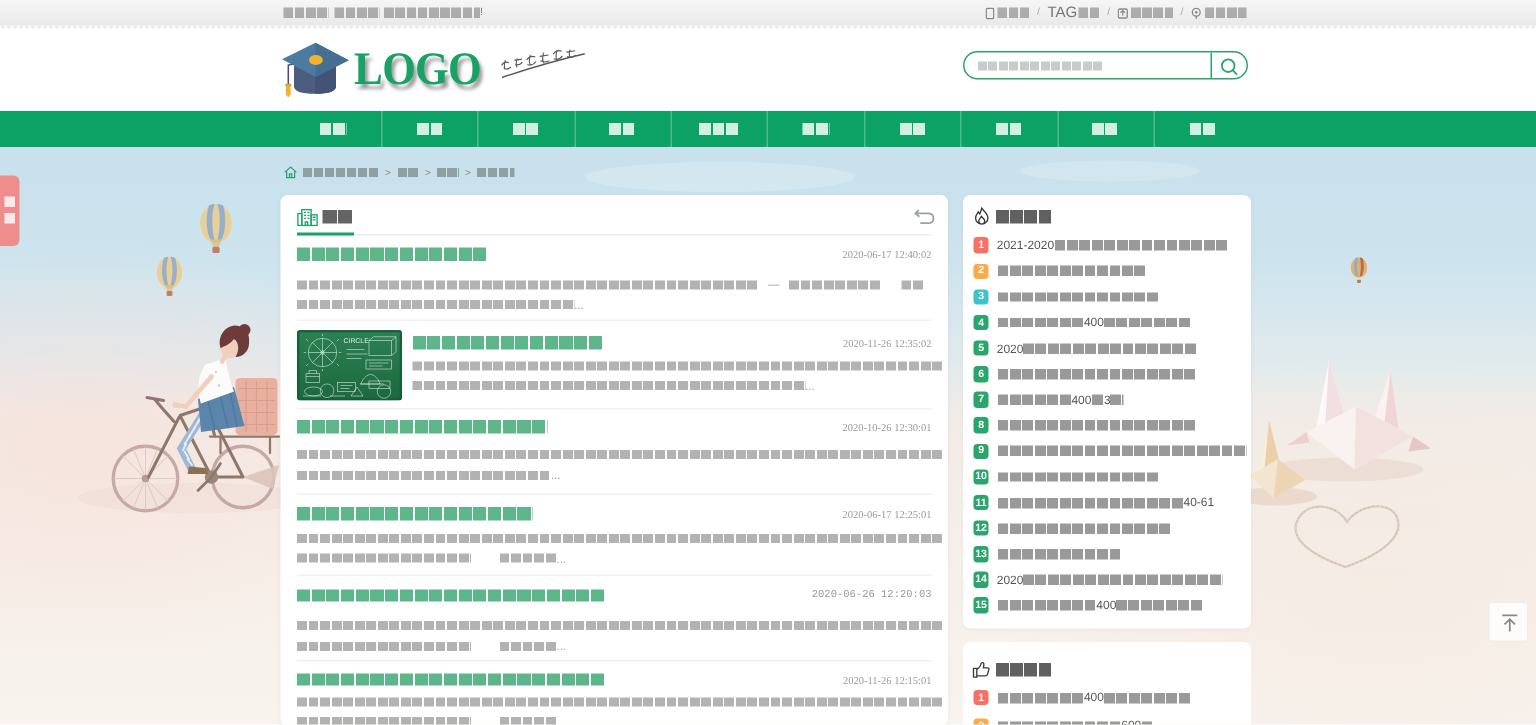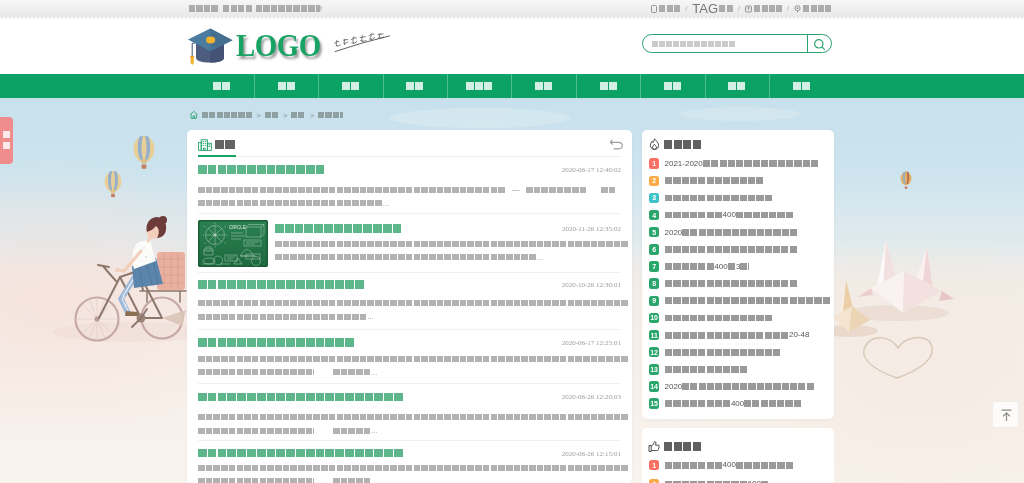--- a/index.html
+++ b/index.html
@@ -142,21 +142,21 @@
 </div>
 <div class="abs row" style="right:193px;top:4.5px;height:8px">
 <svg width="6" height="8" viewBox="0 0 6 8">
       <rect x="0.5" y="0.5" width="5" height="7" rx="1" fill="none" stroke="#8a8a8a" stroke-width="0.9"></rect>
     </svg>
 <span style="width:2px"></span>
     <i class="s" style="width:21.0px;height:6.2px;background:repeating-linear-gradient(90deg,rgba(105,105,105,0.5) 0,rgba(105,105,105,0.5) 6.40px,transparent 6.40px,transparent 7.50px);"></i>
 <span style="width:5px"></span>
     <span style="color:#aaa;font-size:7px">/</span>
     <span style="width:5px"></span>
-<span style="font-size:13px;color:#777">TAG</span>
+<span style="font-size:10px;color:#777">TAG</span>
     <span style="width:1px"></span>
     <i class="s" style="width:14.0px;height:6.2px;background:repeating-linear-gradient(90deg,rgba(105,105,105,0.5) 0,rgba(105,105,105,0.5) 6.40px,transparent 6.40px,transparent 7.50px);"></i>
 <span style="width:5px"></span>
     <span style="color:#aaa;font-size:7px">/</span>
     <span style="width:5px"></span>
 <svg width="7" height="8" viewBox="0 0 7 8">
       <rect x="0.5" y="1" width="6" height="6" rx="1" fill="none" stroke="#8a8a8a" stroke-width="0.9"></rect>
       <path d="M2,3.5 L3.5,2 L5,3.5 M3.5,2 L3.5,5.5" stroke="#8a8a8a" stroke-width="0.8" fill="none"></path>
     </svg>
 <span style="width:2px"></span>
@@ -338,33 +338,33 @@
     <i class="s" style="width:431.2px;height:6.2px;background:repeating-linear-gradient(90deg,rgba(95,95,95,0.48) 0,rgba(95,95,95,0.48) 6.60px,transparent 6.60px,transparent 7.70px);"></i>
   </div>
 <div class="abs row" style="left:198px;top:368.6px;height:7px">
     <i class="s" style="width:115.5px;height:6.2px;background:repeating-linear-gradient(90deg,rgba(95,95,95,0.48) 0,rgba(95,95,95,0.48) 6.60px,transparent 6.60px,transparent 7.70px);"></i>
     <span style="width:19px"></span>
     <i class="s" style="width:38.5px;height:6.2px;background:repeating-linear-gradient(90deg,rgba(95,95,95,0.48) 0,rgba(95,95,95,0.48) 6.60px,transparent 6.60px,transparent 7.70px);"></i>
     <span style="font-size:7.5px;color:#999;line-height:7px">...</span>
   </div>
 <div class="abs" style="left:198px;top:383px;width:423px;height:1px;background:#f1f1f1"></div>
 <div class="abs" style="left:198px;top:392.6px;font-size:0"><i class="s" style="width:205.8px;height:8.6px;background:repeating-linear-gradient(90deg,rgba(16,148,83,0.68) 0,rgba(16,148,83,0.68) 8.70px,transparent 8.70px,transparent 9.80px);"></i></div>
-<div class="abs" style="right:403px;top:393.2px;font-family:Liberation Serif, serif;font-size:7px;color:#9a9a9a">2020-06-26 12:20:03</div>
+<div class="abs" style="right:403px;top:393.2px;font-family:Liberation Mono, monospace;font-size:7px;color:#9a9a9a">2020-06-26 12:20:03</div>
 <div class="abs row" style="left:198px;top:413.8px;height:7px">
     <i class="s" style="width:431.2px;height:6.2px;background:repeating-linear-gradient(90deg,rgba(95,95,95,0.48) 0,rgba(95,95,95,0.48) 6.60px,transparent 6.60px,transparent 7.70px);"></i>
   </div>
 <div class="abs row" style="left:198px;top:427.2px;height:7px">
     <i class="s" style="width:115.5px;height:6.2px;background:repeating-linear-gradient(90deg,rgba(95,95,95,0.48) 0,rgba(95,95,95,0.48) 6.60px,transparent 6.60px,transparent 7.70px);"></i>
     <span style="width:19px"></span>
     <i class="s" style="width:38.5px;height:6.2px;background:repeating-linear-gradient(90deg,rgba(95,95,95,0.48) 0,rgba(95,95,95,0.48) 6.60px,transparent 6.60px,transparent 7.70px);"></i>
     <span style="font-size:7.5px;color:#999;line-height:7px">...</span>
   </div>
 <div class="abs" style="left:198px;top:440px;width:423px;height:1px;background:#f1f1f1"></div>
 <div class="abs" style="left:198px;top:448.9px;font-size:0"><i class="s" style="width:205.8px;height:8.6px;background:repeating-linear-gradient(90deg,rgba(16,148,83,0.68) 0,rgba(16,148,83,0.68) 8.70px,transparent 8.70px,transparent 9.80px);"></i></div>
-<div class="abs" style="right:403px;top:449.5px;font-family:'Liberation Serif',serif;font-size:7px;color:#9a9a9a">2020-06-26 12:15:01</div>
+<div class="abs" style="right:403px;top:449.5px;font-family:'Liberation Serif',serif;font-size:7px;color:#9a9a9a">2020-11-26 12:15:01</div>
 <div class="abs row" style="left:198px;top:464.5px;height:7px">
     <i class="s" style="width:431.2px;height:6.2px;background:repeating-linear-gradient(90deg,rgba(95,95,95,0.48) 0,rgba(95,95,95,0.48) 6.60px,transparent 6.60px,transparent 7.70px);"></i>
   </div>
 <div class="abs row" style="left:198px;top:477.9px;height:7px">
     <i class="s" style="width:115.5px;height:6.2px;background:repeating-linear-gradient(90deg,rgba(95,95,95,0.48) 0,rgba(95,95,95,0.48) 6.60px,transparent 6.60px,transparent 7.70px);"></i>
     <span style="width:19px"></span>
     <i class="s" style="width:38.5px;height:6.2px;background:repeating-linear-gradient(90deg,rgba(95,95,95,0.48) 0,rgba(95,95,95,0.48) 6.60px,transparent 6.60px,transparent 7.70px);"></i>
   </div>
 <div class="abs" style="left:642.4px;top:129.5px;width:191.4px;height:289px;background:#fff;border-radius:5px;box-shadow:0 1px 3px rgba(120,140,150,0.08)"></div>
 <svg class="abs" style="left:649px;top:138px" width="11" height="12" viewBox="0 0 11 12">
@@ -415,21 +415,21 @@
 <div class="abs row" style="left:664.5px;top:297.1px;height:7.6px">
     <i class="s" style="width:166.0px;height:6.8px;background:repeating-linear-gradient(90deg,rgba(70,70,70,0.55) 0,rgba(70,70,70,0.55) 7.20px,transparent 7.20px,transparent 8.30px);"></i>
   </div>
 <div class="abs" style="left:648.7px;top:312.6px;width:10.8px;height:10.6px;background:#2aa56b;border-radius:2.5px;color:#fff;font-size:7px;font-weight:bold;display:flex;align-items:center;justify-content:center">10</div>
 <div class="abs row" style="left:664.5px;top:314.2px;height:7.6px">
     <i class="s" style="width:107.9px;height:6.8px;background:repeating-linear-gradient(90deg,rgba(70,70,70,0.55) 0,rgba(70,70,70,0.55) 7.20px,transparent 7.20px,transparent 8.30px);"></i>
   </div>
 <div class="abs" style="left:648.7px;top:329.8px;width:10.8px;height:10.6px;background:#2aa56b;border-radius:2.5px;color:#fff;font-size:7px;font-weight:bold;display:flex;align-items:center;justify-content:center">11</div>
 <div class="abs row" style="left:664.5px;top:331.4px;height:7.6px">
     <i class="s" style="width:124.5px;height:6.8px;background:repeating-linear-gradient(90deg,rgba(70,70,70,0.55) 0,rgba(70,70,70,0.55) 7.20px,transparent 7.20px,transparent 8.30px);"></i>
-    <span style="font-size:8px;color:#555;line-height:7.6px">20-48</span>
+    <span style="font-size:8px;color:#555;line-height:7.6px">40-61</span>
   </div>
 <div class="abs" style="left:648.7px;top:346.9px;width:10.8px;height:10.6px;background:#2aa56b;border-radius:2.5px;color:#fff;font-size:7px;font-weight:bold;display:flex;align-items:center;justify-content:center">12</div>
 <div class="abs row" style="left:664.5px;top:348.6px;height:7.6px">
     <i class="s" style="width:116.2px;height:6.8px;background:repeating-linear-gradient(90deg,rgba(70,70,70,0.55) 0,rgba(70,70,70,0.55) 7.20px,transparent 7.20px,transparent 8.30px);"></i>
   </div>
 <div class="abs" style="left:648.7px;top:364.1px;width:10.8px;height:10.6px;background:#2aa56b;border-radius:2.5px;color:#fff;font-size:7px;font-weight:bold;display:flex;align-items:center;justify-content:center">13</div>
 <div class="abs row" style="left:664.5px;top:365.7px;height:7.6px">
     <i class="s" style="width:83.0px;height:6.8px;background:repeating-linear-gradient(90deg,rgba(70,70,70,0.55) 0,rgba(70,70,70,0.55) 7.20px,transparent 7.20px,transparent 8.30px);"></i>
   </div>
 <div class="abs" style="left:648.7px;top:381.2px;width:10.8px;height:10.6px;background:#2aa56b;border-radius:2.5px;color:#fff;font-size:7px;font-weight:bold;display:flex;align-items:center;justify-content:center">14</div>

